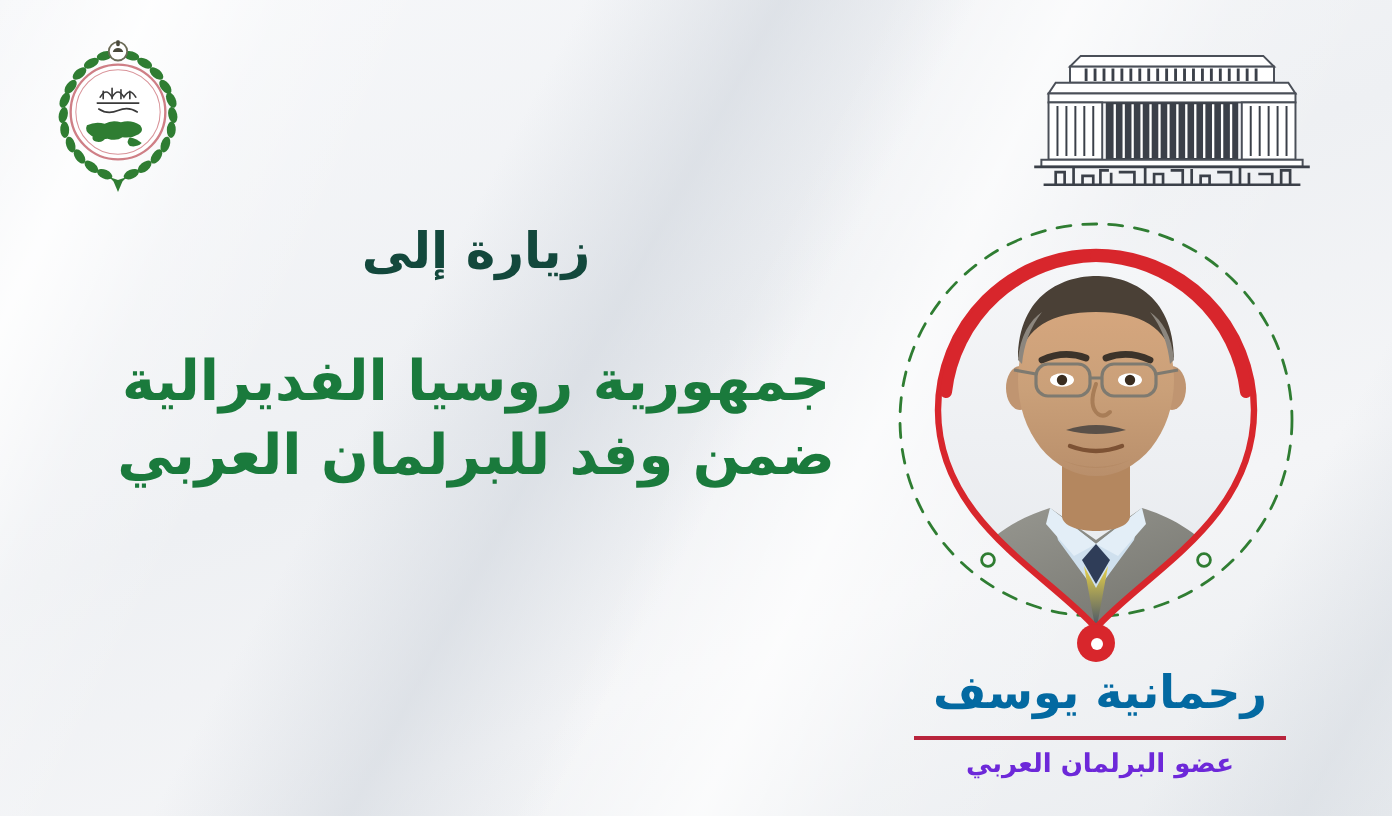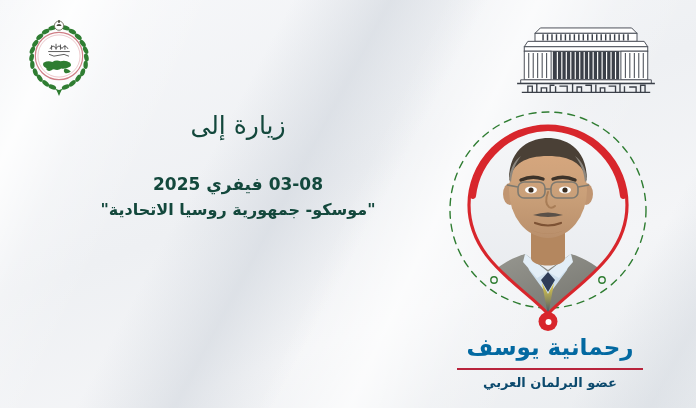--- a/index.html
+++ b/index.html
@@ -84,21 +84,21 @@
   .text-col {
     position: absolute;
     right: 234px;
     left: 14px;
     top: 112px;
     text-align: center;
     direction: rtl;
   }
   .visit-to {
     font-size: 25px;
-    font-weight: 400;
+    font-weight: 700;
     color: #13483c;
     letter-spacing: 0;
     line-height: 1.15;
     margin: 0 0 32px 0;
   }
   .headline {
     font-size: 28px;
     font-weight: 700;
     color: #1a7a3c;
     line-height: 1.32;
@@ -185,21 +185,21 @@
   .name-rule {
     width: 186px;
     height: 2px;
     background: #b8243c;
     margin: 6px auto 5px auto;
     border: 0;
   }
   .person-role {
     font-size: 13px;
     font-weight: 700;
-    color: #0c4a6e;
+    color: #6d28d9;
     line-height: 1.2;
     margin: 0;
   }
 </style>
 </head>
 <body>
 
 <div id="poster">
 
   <div class="bg-base"></div>
@@ -310,24 +310,24 @@
         <path d="M121 85 h7 v7"></path>
         <path d="M133 92 v-9 M138 92 v-6"></path>
         <path d="M144 86 h7 v6"></path>
         <path d="M156 92 v-8 h5 v8"></path>
       </g>
     </svg>
   </div>
 
   <div class="text-col">
     <p class="visit-to">زيارة إلى</p>
-    <div class="meta">
-      <p class="meta-date">03-08 فيفري 2025</p>
-      <p class="meta-place">"موسكو- جمهورية روسيا الاتحادية"</p>
-    </div>
+    <p class="headline">
+      <span>جمهورية روسيا الفديرالية</span>
+      <span class="l2">ضمن وفد للبرلمان العربي</span>
+    </p>
   </div>
 
   <div class="portrait-wrap">
 
     <svg class="dashed-ring" viewBox="0 0 204 204" aria-hidden="true">
       <circle cx="102" cy="102" r="98" fill="none" stroke="#2f7d32" stroke-width="1.4" stroke-dasharray="7 6" stroke-linecap="round"></circle>
       <circle cx="102" cy="102" r="98" fill="none" stroke="#2f7d32" stroke-width="0"></circle>
 
       <circle cx="48" cy="172" r="3.2" fill="none" stroke="#2f7d32" stroke-width="1.4"></circle>
       <circle cx="156" cy="172" r="3.2" fill="none" stroke="#2f7d32" stroke-width="1.4"></circle>

